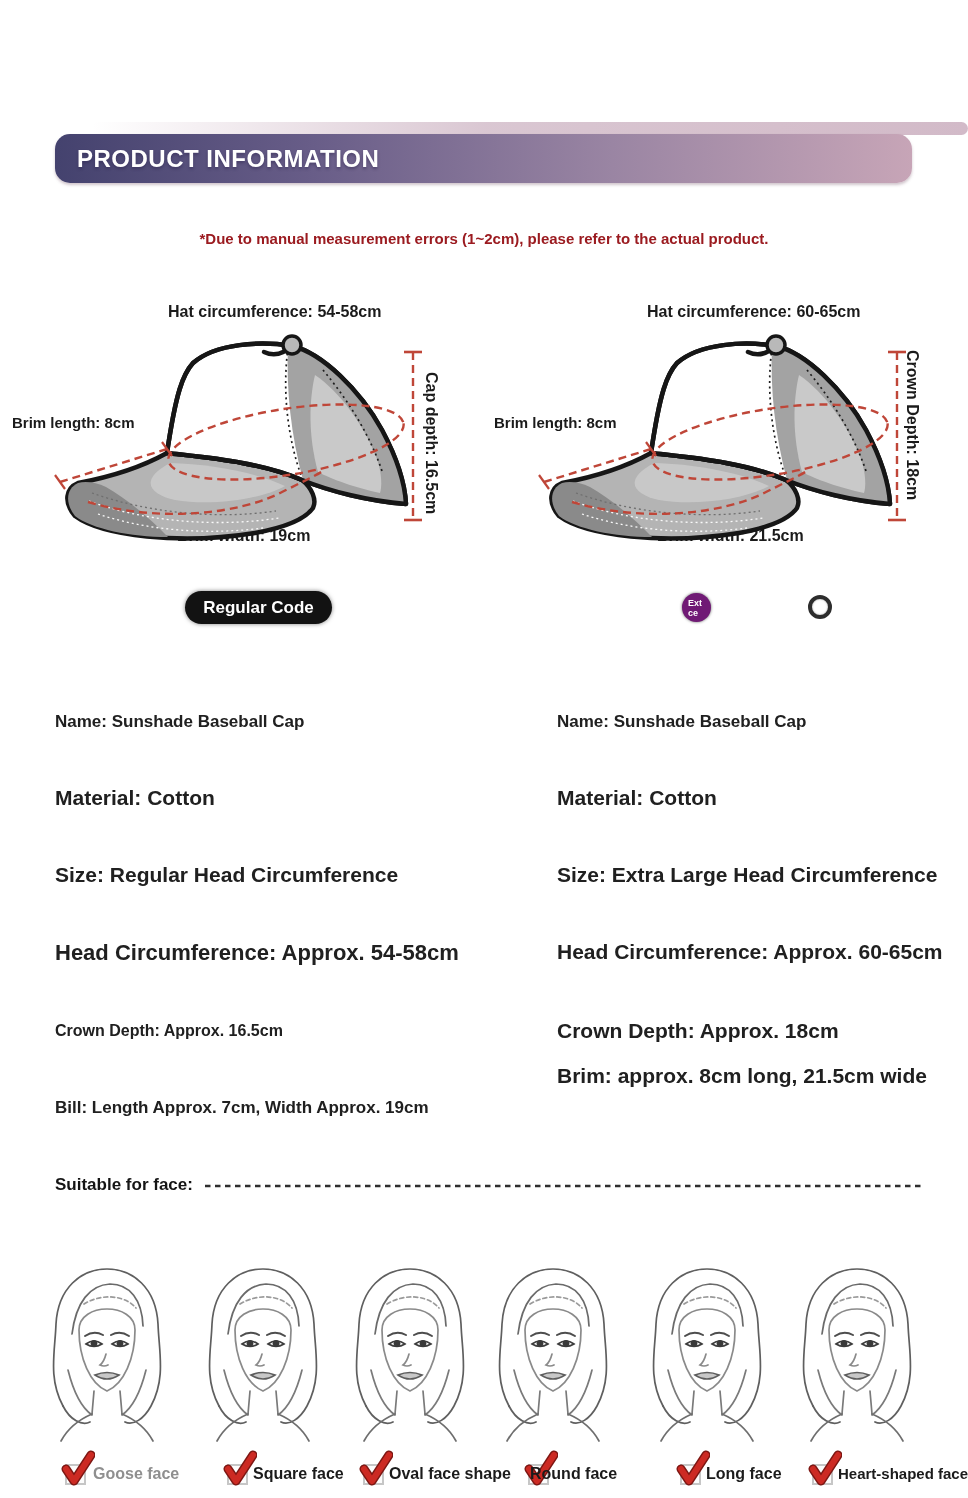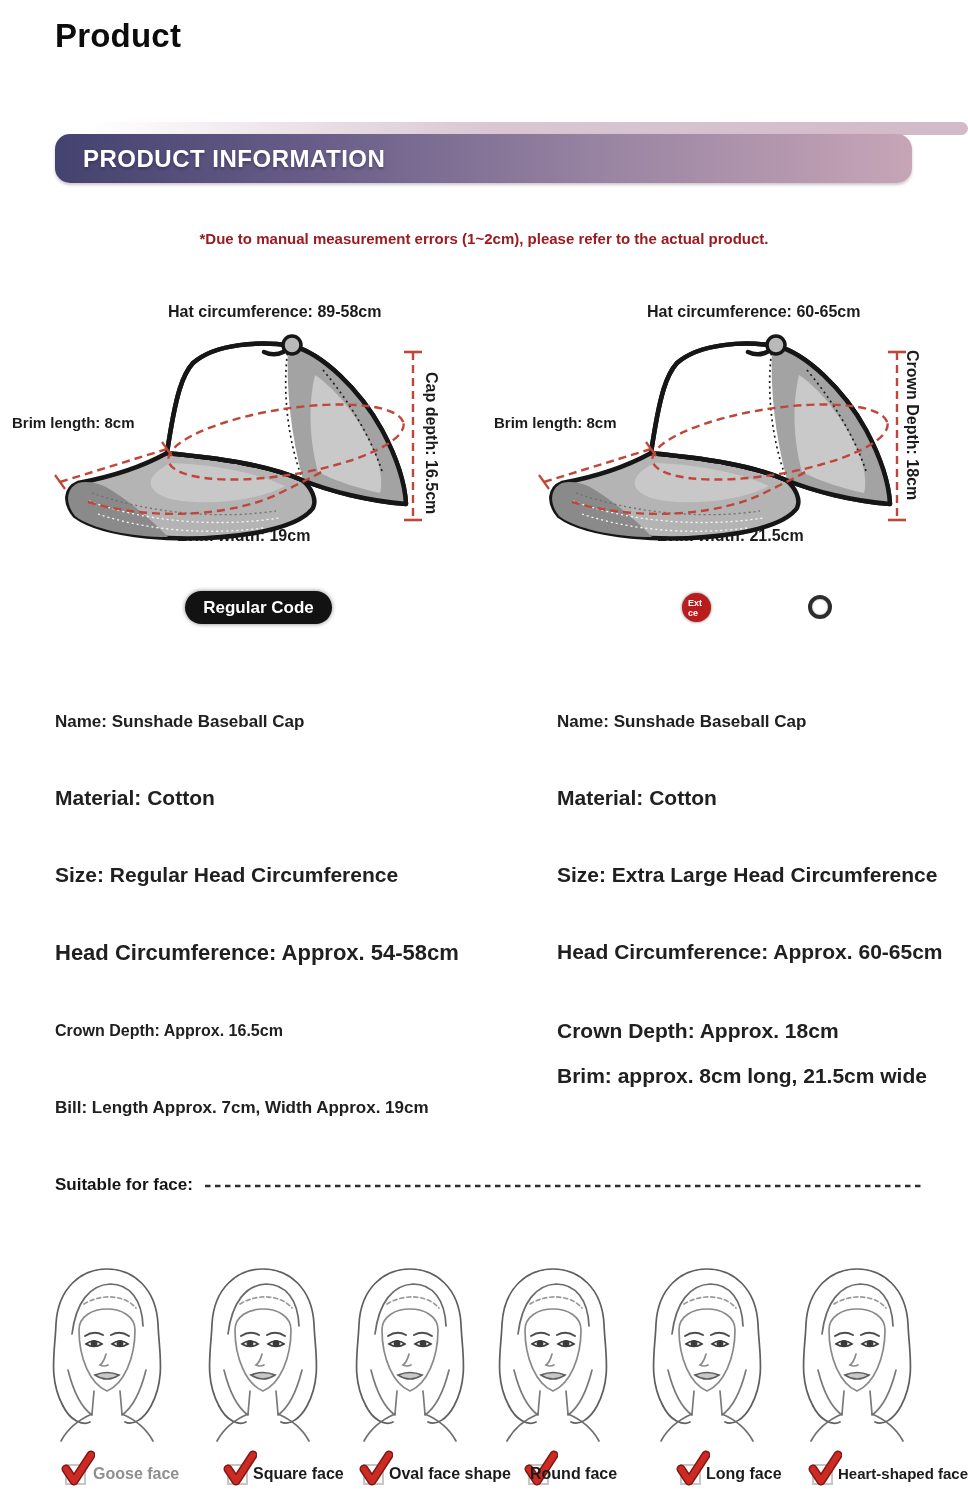--- a/index.html
+++ b/index.html
@@ -8,31 +8,31 @@
   .abs{position:absolute;}
   .nowrap{white-space:nowrap;}
 
   
   .page-title{left:55px;top:16px;font-size:33px;line-height:39px;font-weight:800;color:#0c0c0c;letter-spacing:.2px;}
   .banner-sheen{left:92px;top:122px;width:876px;height:13px;border-radius:7px;
     background:linear-gradient(90deg,rgba(213,192,203,0) 0%,rgba(205,180,195,.75) 45%,#d2bac8 100%);}
   .banner{left:55px;top:134px;width:857px;height:49px;border-radius:15px;
     background:linear-gradient(90deg,#44426e 0%,#685d88 30%,#9a85a3 65%,#c7a5b7 100%);
     box-shadow:0 2px 3px rgba(120,90,110,.35);}
-  .banner-label{line-height:49px;padding-left:28px;font-size:24px;font-weight:bold;color:#fff;
+  .banner-label{line-height:49px;padding-left:22px;font-size:24px;font-weight:bold;color:#fff;
     letter-spacing:.5px;text-shadow:0 2px 3px rgba(40,30,70,.45);}
   .disclaimer{left:0;top:230px;width:968px;text-align:center;font-size:15px;font-weight:bold;color:#9b1b20;}
 
   
   .diag-label{font-size:16px;font-weight:bold;color:#1b1b1b;}
   .vert{writing-mode:vertical-rl;}
   .badge{left:185px;top:591px;width:147px;height:33px;border-radius:17px;background:#121212;
     color:#fff;font-size:17px;font-weight:bold;text-align:center;line-height:33px;
     box-shadow:0 0 4px rgba(0,0,0,.5);}
-  .badge-frag-circle{left:682px;top:593px;width:29px;height:29px;border-radius:50%;background:#b91c1c;
+  .badge-frag-circle{left:682px;top:593px;width:29px;height:29px;border-radius:50%;background:#701a75;
     color:#fff;font-size:9px;font-weight:bold;line-height:10px;text-align:left;padding:5px 0 0 6px;
     box-sizing:border-box;overflow:hidden;box-shadow:0 0 3px rgba(0,0,0,.6);}
   .badge-frag-ring{left:808px;top:595px;width:24px;height:24px;border-radius:50%;
     border:4px solid #2d2d2d;background:#fff;box-sizing:border-box;box-shadow:0 0 2px rgba(0,0,0,.4) inset;}
 
   
   .spec{white-space:nowrap;font-weight:bold;color:#202020;}
   .colL{left:55px;} .colR{left:557px;}
   .f16{font-size:16px;} .f17{font-size:17px;} .f21{font-size:21px;} .f22{font-size:22px;text-align:center;}
 
@@ -43,31 +43,30 @@
   .chk-box{top:1464px;width:21px;height:21px;border:2px solid #c6c6c6;background:#fcfcfc;box-sizing:border-box;}
   .chk-label{top:1465px;font-size:16px;font-weight:bold;color:#1b1b1b;}
   .chk-label.gray{color:#8f8f8f;}
   .chk-label.small{font-size:15px;}
   .chk-glyph{top:1449px;width:34px;height:38px;}
 </style>
 </head>
 <body>
 
 <div class="abs page-title">
-  <div>Product</div>
 </div>
 
 <div class="abs banner-sheen"></div>
 <div class="abs banner">
   <div class="banner-label">PRODUCT INFORMATION</div>
 </div>
 
 <div class="abs disclaimer">*Due to manual measurement errors (1~2cm), please refer to the actual product.</div>
 
-<div class="abs diag-label nowrap" style="left:168px;top:303px;">Hat circumference: 89-58cm</div>
+<div class="abs diag-label nowrap" style="left:168px;top:303px;">Hat circumference: 54-58cm</div>
 <div class="abs diag-label nowrap" style="left:12px;top:414px;font-size:15px;">Brim length: 8cm</div>
 <div class="abs diag-label vert nowrap" style="left:422px;top:372px;height:152px;">Cap depth: 16.5cm</div>
 <div class="abs diag-label nowrap" style="left:177px;top:527px;">Brim width: 19cm</div>
 <div class="abs" style="left:30px;top:330px;width:415px;height:235px;" id="cap-art-left">
 <svg width="415" height="235" viewBox="0 0 415 235">
 
   <path d="M137,123 C110,138 75,148 48,153 C36,158 33,172 45,186
            C72,206 150,215 225,203 C258,197 276,188 283,178
            C287,170 282,158 272,150 C230,132 180,128 137,123 Z" fill="#b4b4b4" stroke="#161616" stroke-width="4.5" stroke-linejoin="round"></path>
   <path d="M48,153 C37,158 34,172 45,186 C62,199 100,207 138,207

